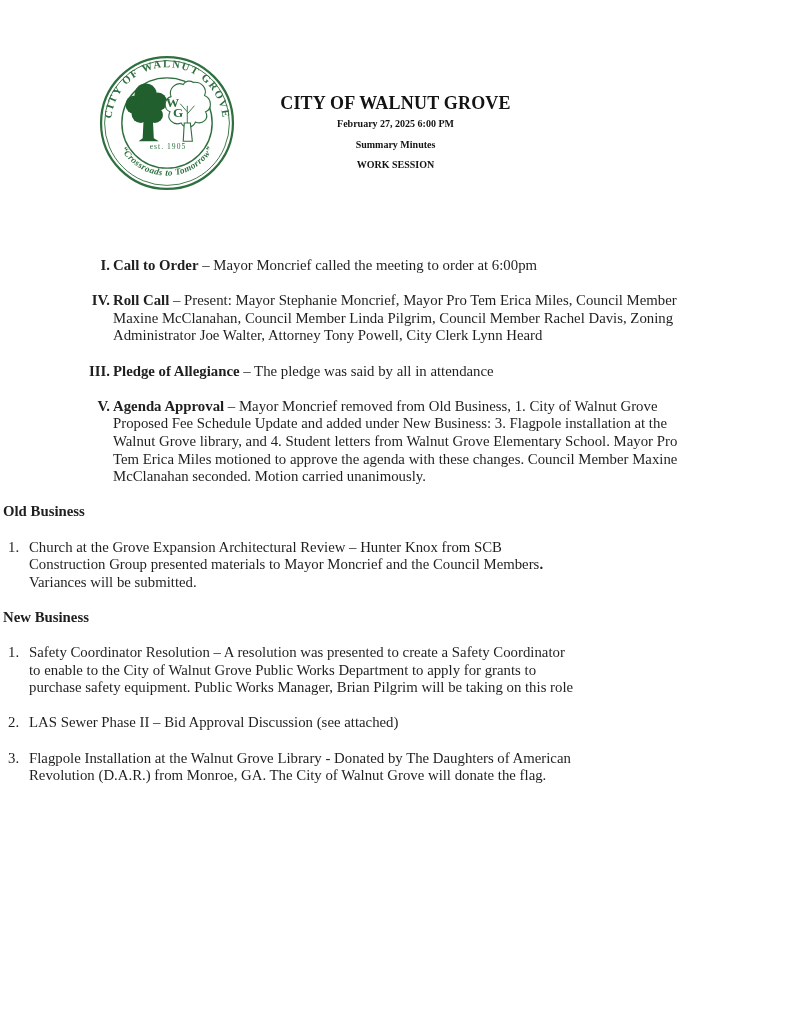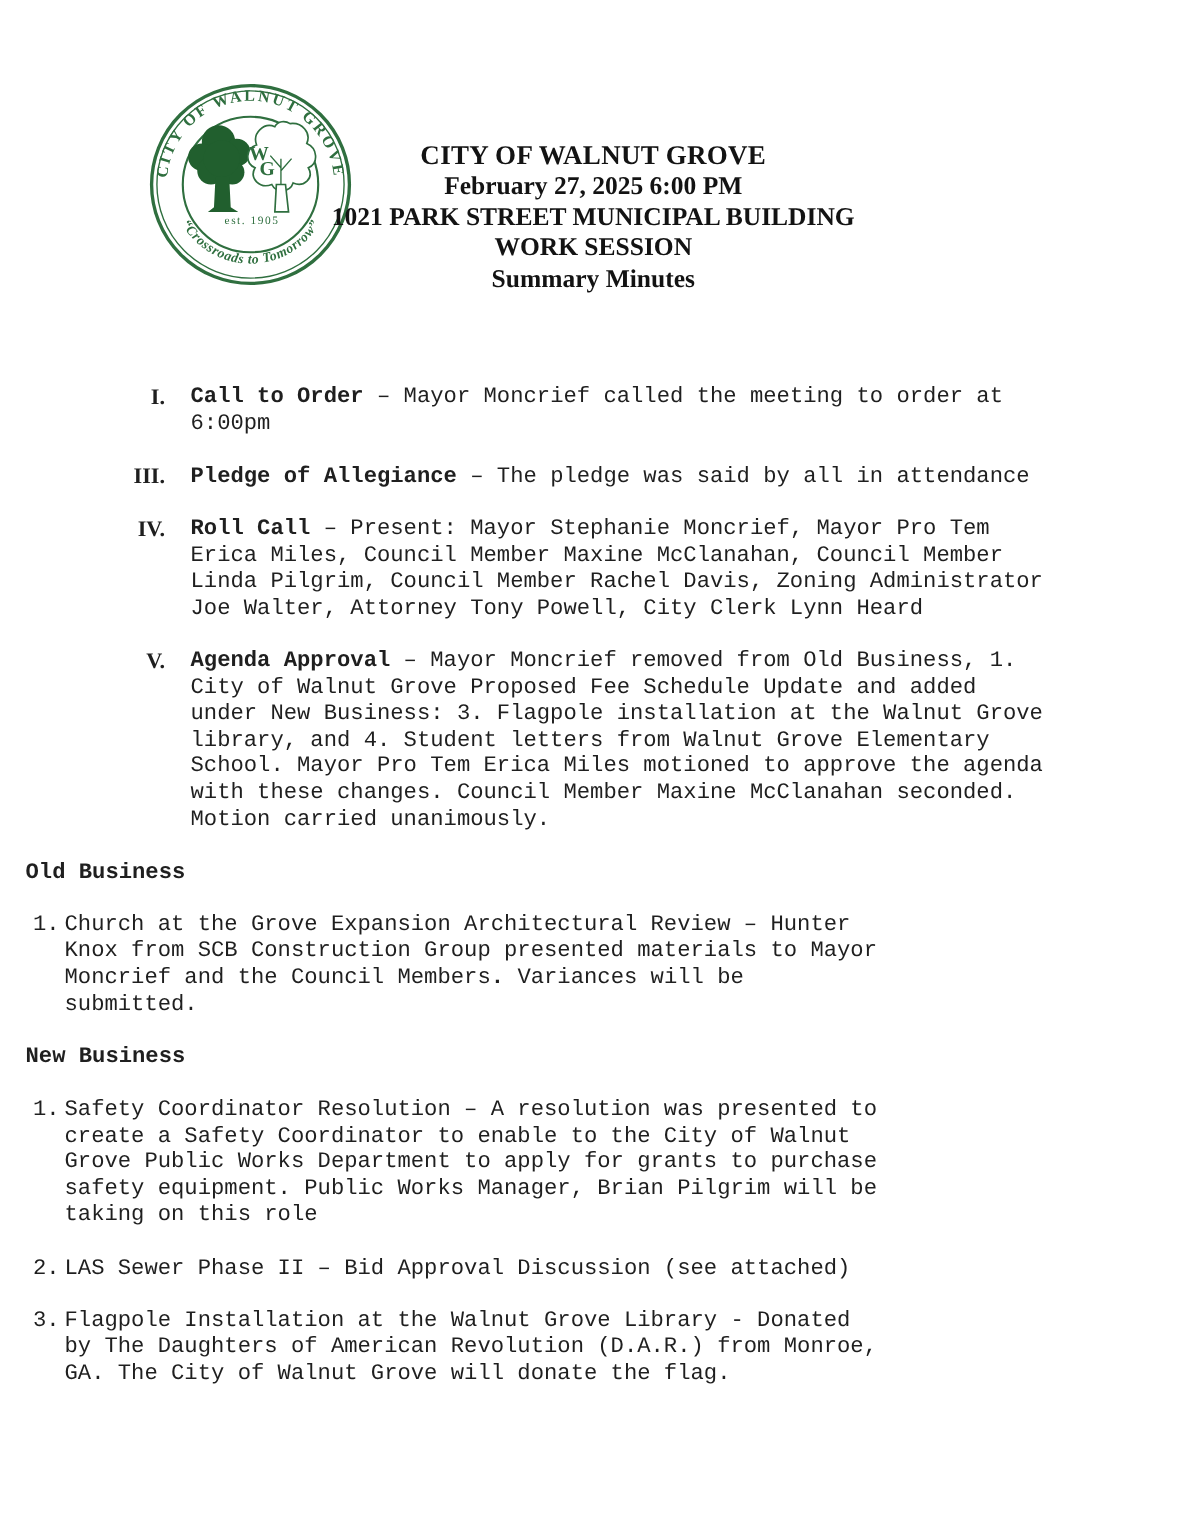--- a/index.html
+++ b/index.html
@@ -22,39 +22,39 @@
   .header-block {
     position: absolute;
     top: 92px;
     left: 0;
     width: 791px;
     text-align: center;
     font-weight: bold;
     color: #131313;
   }
   .header-title { font-size: 18px; line-height: 22px; letter-spacing: 0.2px; }
-  .header-line  { font-size: 17px; line-height: 20.5px; }
+  .header-line  { font-size: 10px; line-height: 20.5px; }
 
   
   .content {
     position: absolute;
     top: 257px;
     left: 0;
     width: 791px;
     font-size: 14.8px;
     line-height: 17.6px;
   }
   .item { display: flex; margin-bottom: 17.6px; }
   .numeral {
     flex: 0 0 110px;
     width: 110px;
     text-align: right;
     font-weight: bold;
   }
-  .item-body { margin-left: 17px; width: 572px; font-family: Liberation Mono, monospace; }
+  .item-body { margin-left: 3px; width: 572px; }
   .b { font-weight: bold; }
 
   .sub { display: flex; margin-top: 17.6px; }
   .subnum { flex: 0 0 21px; margin-left: 5px; }
   .subtext { width: 546px; }
 </style>
 </head>
 <body>
 
 <div class="page">
@@ -98,41 +98,40 @@
         <text x="75" y="63">G</text>
       </g>
 
       <text x="70" y="95" text-anchor="middle" font-family="Liberation Serif, serif" font-size="7.5" fill="#2f6f3f" letter-spacing="1">est. 1905</text>
     </svg>
   </div>
 
   <div class="header-block">
     <div class="header-title">CITY OF WALNUT GROVE</div>
     <div class="header-line">February 27, 2025 6:00 PM</div>
-    <div class="header-line">1021 PARK STREET MUNICIPAL BUILDING</div>
+    <div class="header-line">Summary Minutes</div>
     <div class="header-line">WORK SESSION</div>
-    <div class="header-line">Summary Minutes</div>
   </div>
 
   <div class="content">
 
     <div class="item">
       <div class="numeral">I.</div>
       <div class="item-body"><span class="b">Call to Order</span><span> – Mayor Moncrief called the meeting to order at 6:00pm</span></div>
     </div>
 
 
     <div class="item">
-      <div class="numeral">III.</div>
-      <div class="item-body"><span class="b">Pledge of Allegiance</span><span> – The pledge was said by all in attendance</span></div>
+      <div class="numeral">IV.</div>
+      <div class="item-body"><span class="b">Roll Call</span><span> – Present: Mayor Stephanie Moncrief, Mayor Pro Tem Erica Miles, Council Member Maxine McClanahan, Council Member Linda Pilgrim, Council Member Rachel Davis, Zoning Administrator Joe Walter, Attorney Tony Powell, City Clerk Lynn Heard</span></div>
     </div>
 
     <div class="item">
-      <div class="numeral">IV.</div>
-      <div class="item-body"><span class="b">Roll Call</span><span> – Present: Mayor Stephanie Moncrief, Mayor Pro Tem Erica Miles, Council Member Maxine McClanahan, Council Member Linda Pilgrim, Council Member Rachel Davis, Zoning Administrator Joe Walter, Attorney Tony Powell, City Clerk Lynn Heard</span></div>
+      <div class="numeral">III.</div>
+      <div class="item-body"><span class="b">Pledge of Allegiance</span><span> – The pledge was said by all in attendance</span></div>
     </div>
 
     <div class="item">
       <div class="numeral">V.</div>
       <div class="item-body"><span class="b">Agenda Approval</span><span> – Mayor Moncrief removed from Old Business, 1. City of Walnut Grove Proposed Fee Schedule Update and added under New Business: 3. Flagpole installation at the Walnut Grove library, and 4. Student letters from Walnut Grove Elementary School. Mayor Pro Tem Erica Miles motioned to approve the agenda with these changes. Council Member Maxine McClanahan seconded. Motion carried unanimously.</span></div>
     </div>
 
     <div class="item">
       <div class="item-body"><span class="b">Old Business</span>
         <div class="sub">

